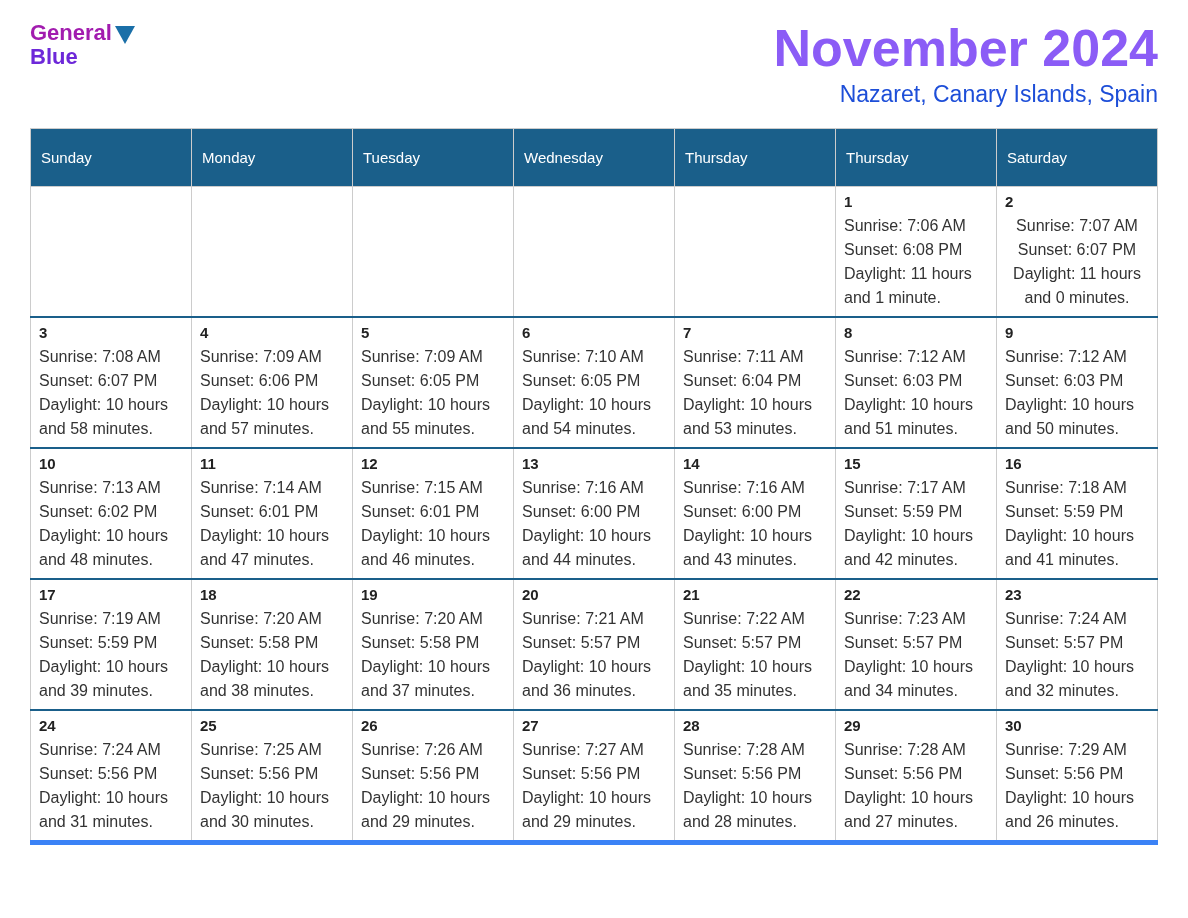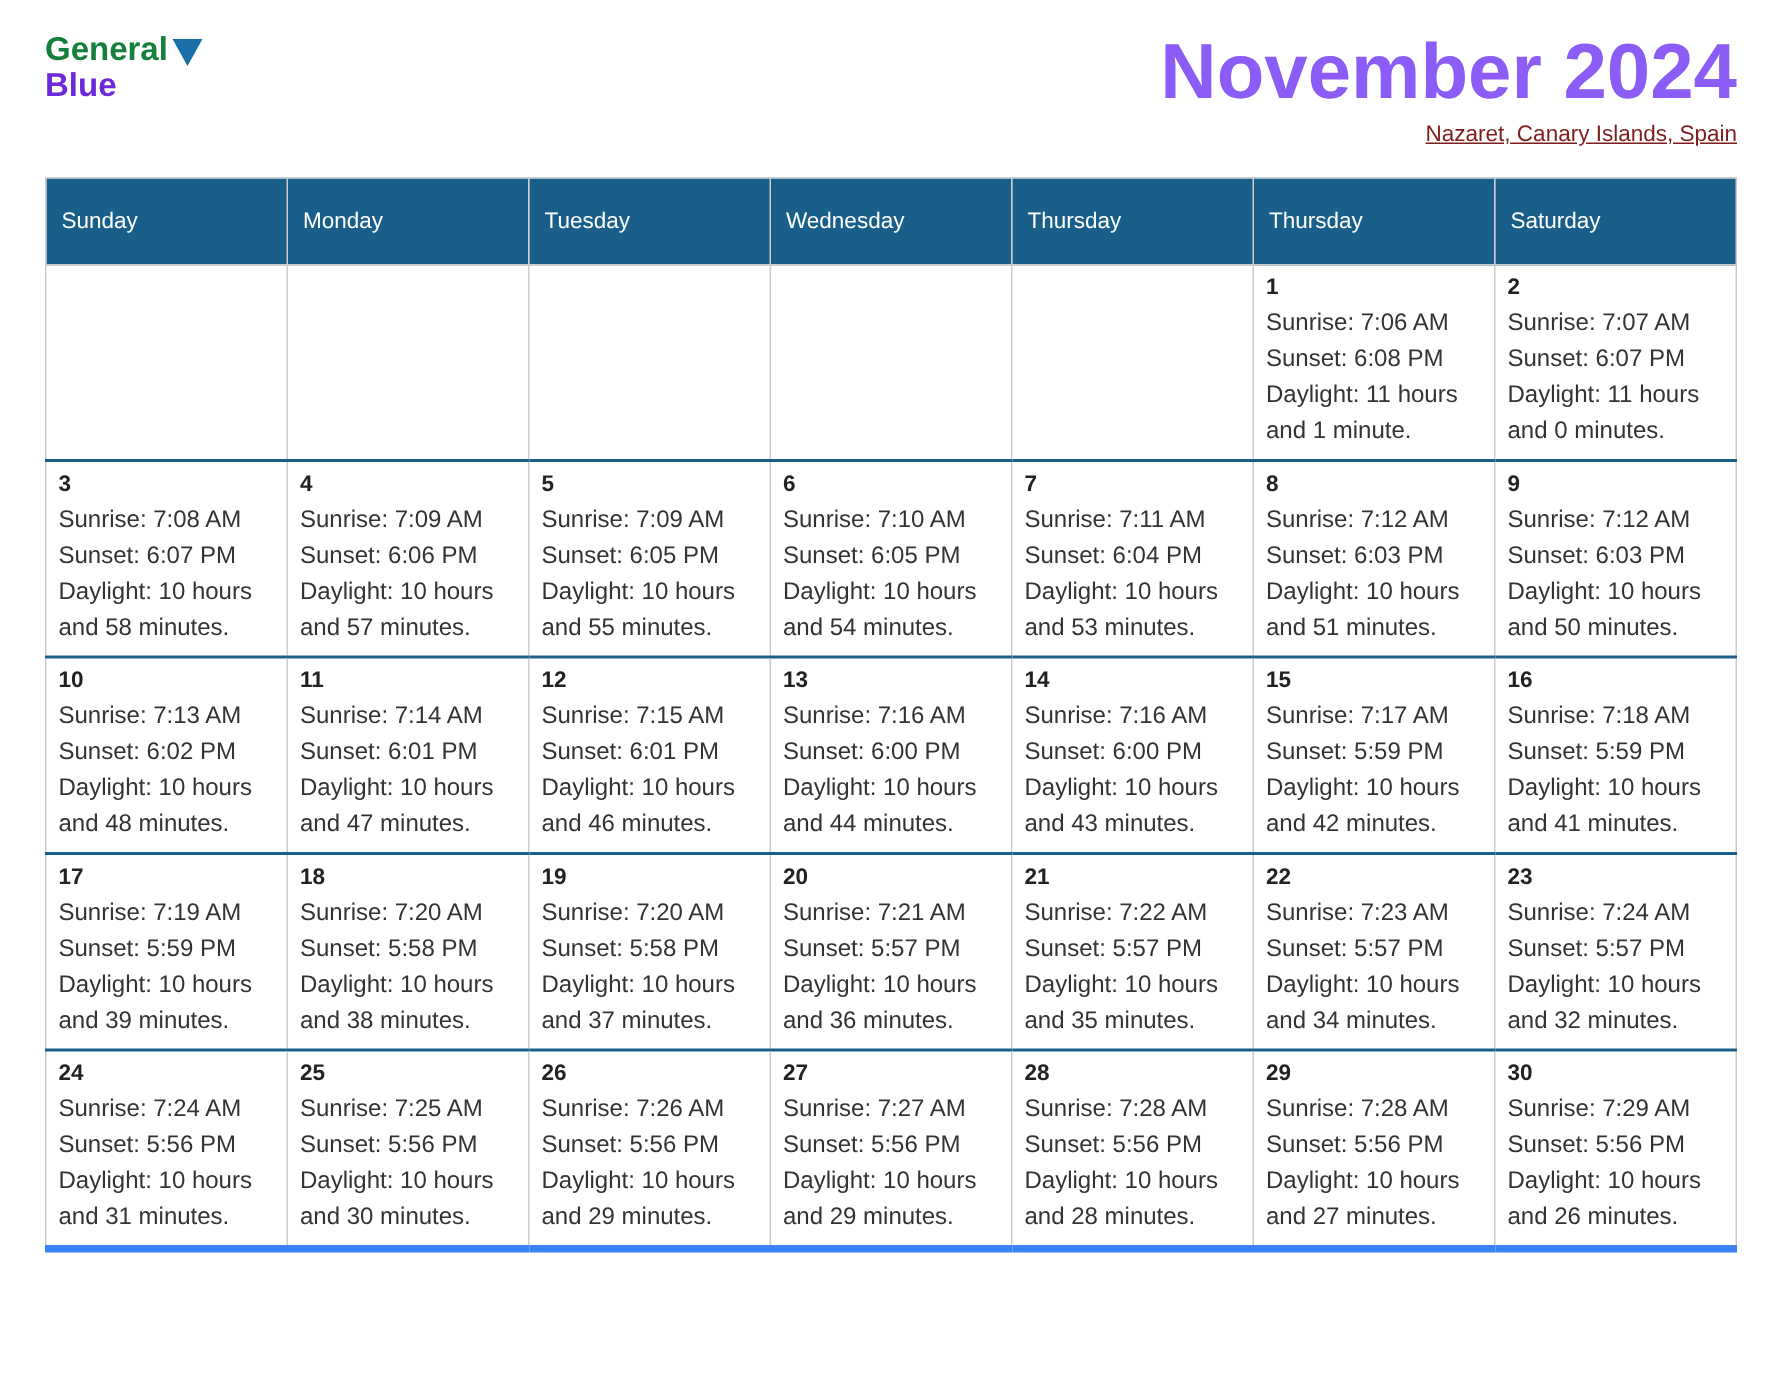--- a/index.html
+++ b/index.html
@@ -21,21 +21,21 @@
       flex-direction: column;
       align-items: flex-start;
     }
     .logo-top {
       display: flex;
       align-items: center;
     }
     .logo-general {
       font-size: 22px;
       font-weight: bold;
-      color: #15803d;
+      color: #a21caf;
     }
     .logo-triangle {
       width: 0;
       height: 0;
       border-left: 10px solid transparent;
       border-right: 10px solid transparent;
       border-top: 18px solid #1a6fa8;
       margin-left: 3px;
       margin-top: 4px;
     }
@@ -48,25 +48,24 @@
     .title-block {
       text-align: right;
     }
     .title-block h1 {
       font-size: 52px;
       font-weight: bold;
       color: #8b5cf6;
       line-height: 1.1;
     }
     .title-block h2 {
-      font-size: 15px;
+      font-size: 23px;
       font-weight: normal;
-      color: #7f1d1d;
+      color: #1d4ed8;
       margin-top: 4px;
-      text-decoration: underline;
     }
     .calendar {
       width: 100%;
       border-collapse: collapse;
     }
     .calendar th {
       background-color: #1a5f8a;
       color: #fff;
       padding: 20px 10px;
       font-size: 15px;
@@ -142,21 +141,21 @@
         <td class="empty-cell"></td>
         <td class="empty-cell"></td>
         <td>
           <span class="day-number">1</span>
           <div class="day-info" style="white-space: pre-line;">Sunrise: 7:06 AM
 Sunset: 6:08 PM
 Daylight: 11 hours and 1 minute.</div>
         </td>
         <td>
           <span class="day-number">2</span>
-          <div class="day-info" style="white-space: pre-line;">Sunrise: 7:07 AM
+          <div class="day-info" style="white-space: pre-line; text-align: center;">Sunrise: 7:07 AM
 Sunset: 6:07 PM
 Daylight: 11 hours and 0 minutes.</div>
         </td>
       </tr>
       <tr class="week-row">
         <td>
           <span class="day-number">3</span>
           <div class="day-info" style="white-space: pre-line;">Sunrise: 7:08 AM
 Sunset: 6:07 PM
 Daylight: 10 hours and 58 minutes.</div>

